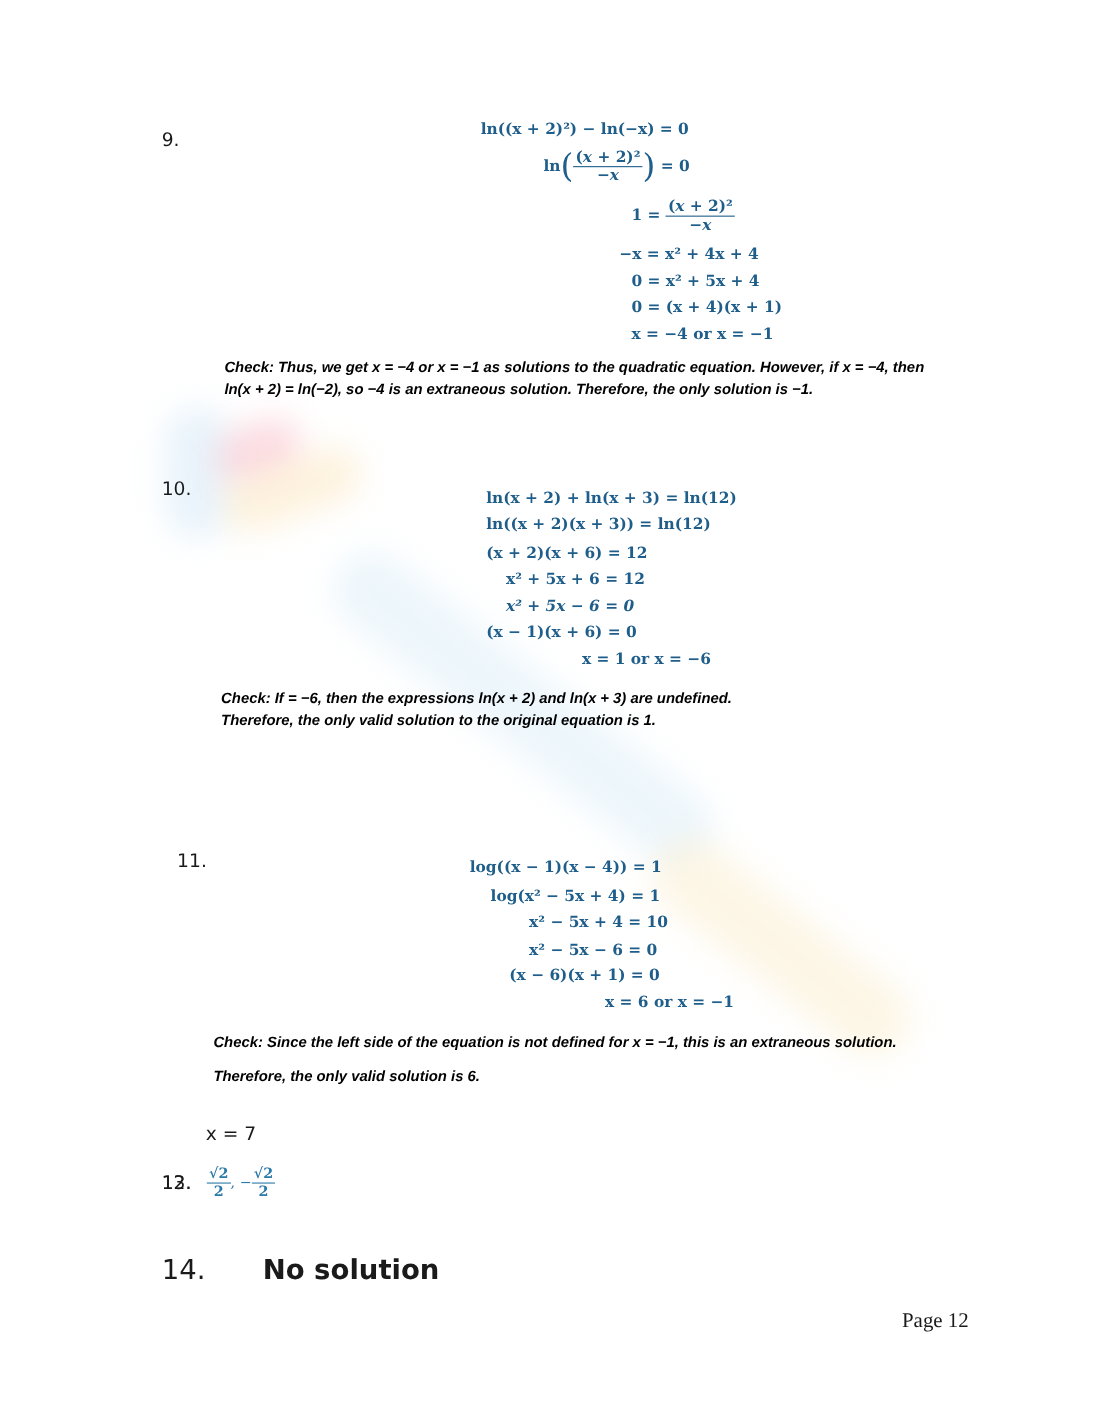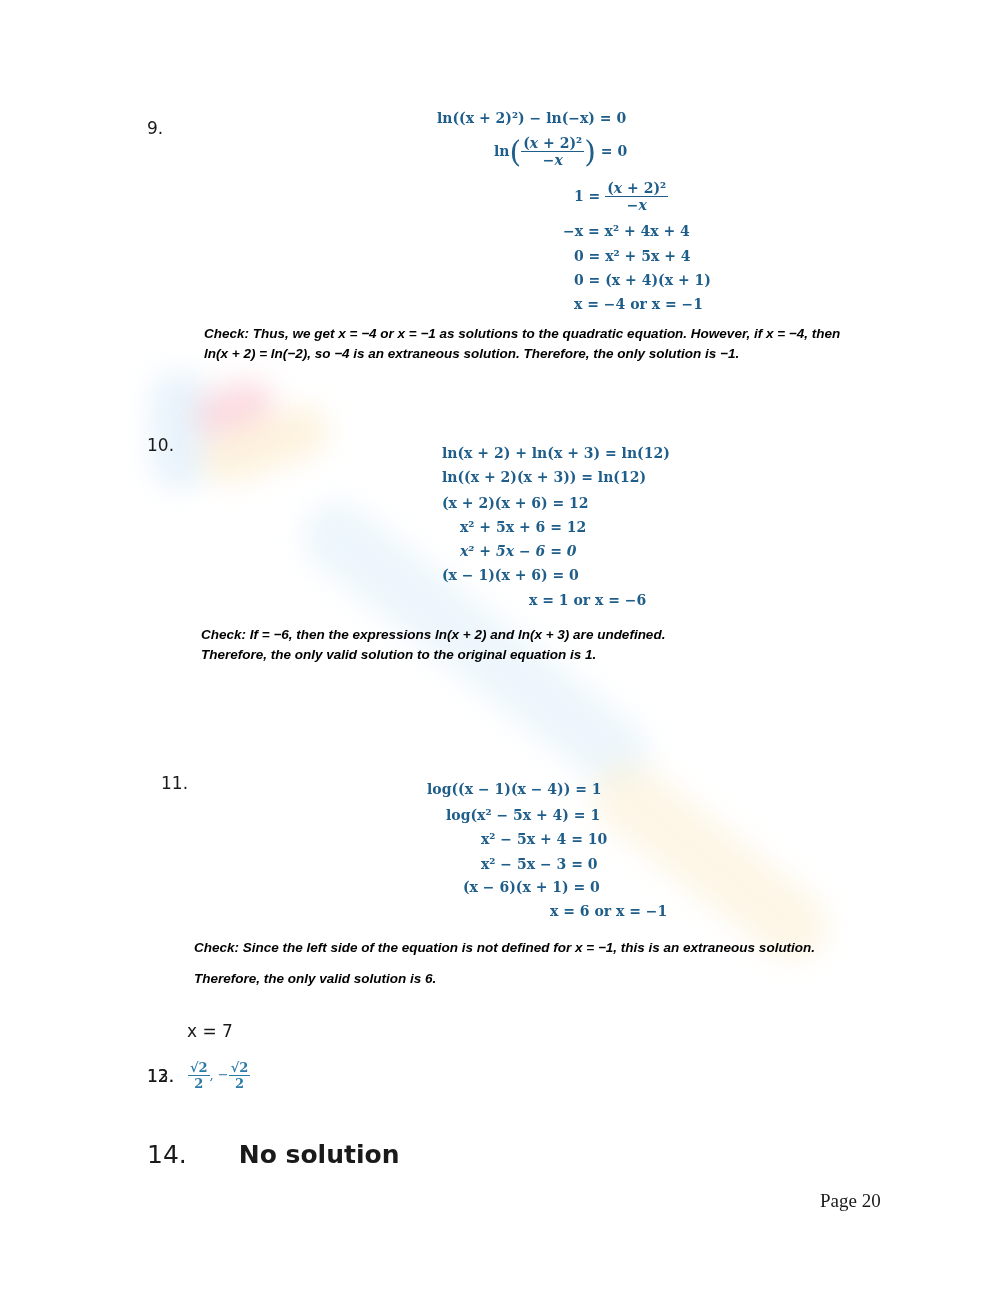--- a/index.html
+++ b/index.html
@@ -58,31 +58,31 @@
 <div class="math" style="left:460px;top:543px;font-style:italic;">x² + 5x − 6 = 0</div>
 <div class="math" style="left:442px;top:567px;">(x − 1)(x + 6) = 0</div>
 <div class="math" style="left:529px;top:592px;">x = 1 or x = −6</div>
 <div class="check" style="left:201px;top:625px;">Check:  If = −6, then the expressions ln(x + 2) and ln(x + 3) are undefined.</div>
 <div class="check" style="left:201px;top:645px;">Therefore, the only valid solution to the original equation is 1.</div>
 
 <div class="num" style="left:161px;top:773px;">11.</div>
 <div class="math" style="left:427px;top:781px;">log((x − 1)(x − 4)) = 1</div>
 <div class="math" style="left:446px;top:807px;">log(x² − 5x + 4) = 1</div>
 <div class="math" style="left:481px;top:831px;">x² − 5x + 4 = 10</div>
-<div class="math" style="left:481px;top:856px;">x² − 5x − 3 = 0</div>
+<div class="math" style="left:481px;top:856px;">x² − 5x − 6 = 0</div>
 <div class="math" style="left:463px;top:879px;">(x − 6)(x + 1) = 0</div>
 <div class="math" style="left:550px;top:903px;">x = 6 or x = −1</div>
 <div class="check" style="left:194px;top:938px;">Check:  Since the left side of the equation is not defined for x = −1, this is an extraneous solution.</div>
 <div class="check" style="left:194px;top:969px;">Therefore, the only valid solution is 6.</div>
 
 <div class="plain" style="left:147px;top:1021px;margin-top:45px;">12.</div>
 <div class="plain" style="left:187px;top:1021px;">x = 7</div>
 
 <div class="plain" style="left:147px;top:1066px;">13.</div>
 <div class="frac13" style="position:absolute;left:188px;top:1060px;">
   <span class="frac"><span class="top">√2</span><span class="bot">2</span></span><span style="font-weight:normal;">, −</span><span class="frac"><span class="top">√2</span><span class="bot">2</span></span>
 </div>
 
 <div class="q14" style="left:147px;top:1140px;">
   <span>14.</span><span class="ans">No solution</span>
 </div>
 
-<div class="footer">Page 20</div>
+<div class="footer">Page 12</div>
 
 </body></html>

